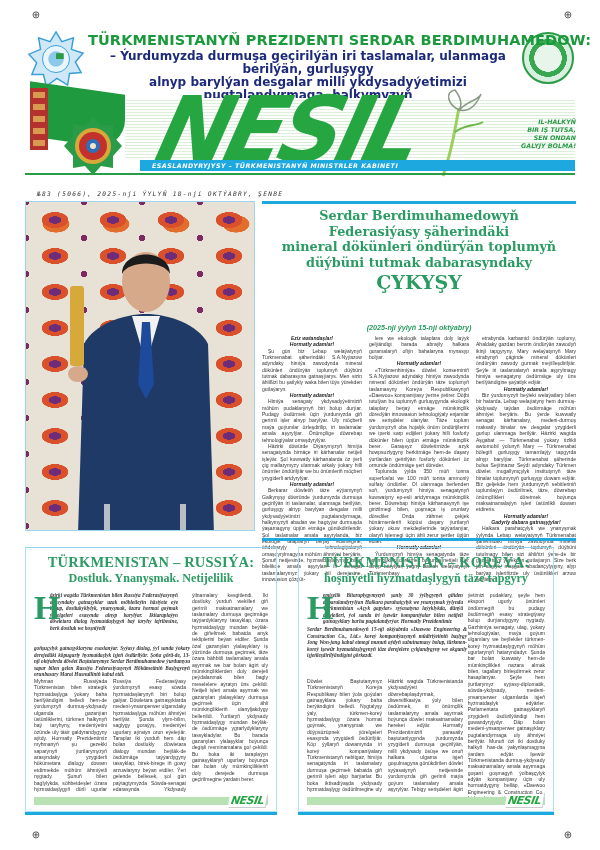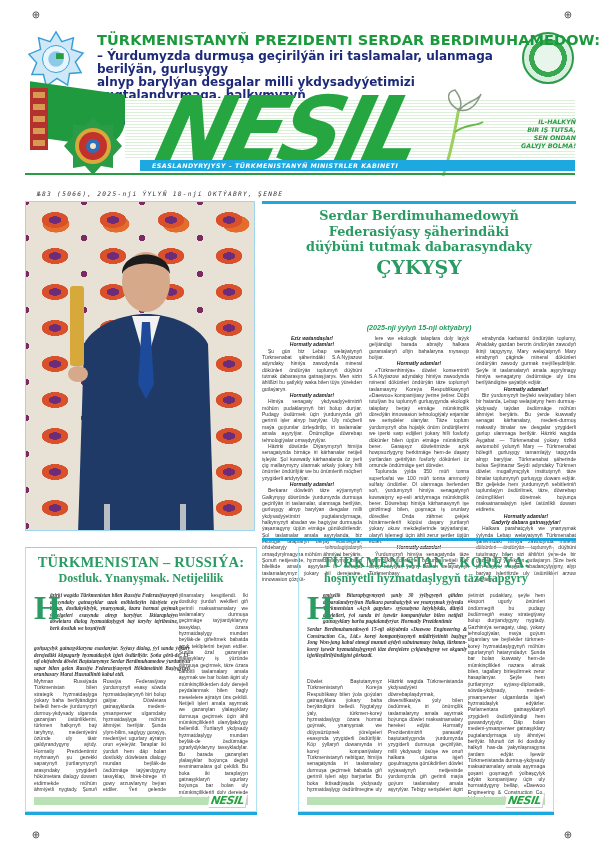--- a/index.html
+++ b/index.html
@@ -3,21 +3,21 @@
 <meta charset="utf-8">
 <style>
   * { box-sizing: border-box; margin: 0; padding: 0; }
   html, body { width: 600px; height: 850px; background: #ffffff; overflow: hidden; }
   body { position: relative; font-family: "Liberation Sans", sans-serif; color: #222; }
 
   .regmark { position: absolute; width: 10px; height: 10px; color: #444; font-size: 10px; line-height: 10px; text-align: center; }
   .regmark::before { content: "⊕"; }
 
   
-  .quote { position: absolute; left: 97px; top: 32px; width: 440px; }
+  .quote { position: absolute; left: 88px; top: 32px; width: 440px; text-align: center; }
   .quote-title { font-family: "DejaVu Sans", sans-serif; font-weight: bold; font-size: 14.5px; color: #1a9a3c; letter-spacing: 0.1px; white-space: nowrap; }
   .quote-body { font-family: "DejaVu Sans", sans-serif; font-weight: bold; font-size: 12px; color: #1d2a7a; line-height: 13px; margin-top: 2px; }
 
   .emblem-left { position: absolute; left: 27px; top: 30px; width: 58px; height: 58px; }
   .emblem-right { position: absolute; left: 522px; top: 32px; width: 52px; height: 52px; border-radius: 50%; background: radial-gradient(circle, #e8f5ea 0 40%, #37a850 41% 55%, #d9efe0 56% 100%); border: 2px solid #2a9b47; }
 
   
   .masthead { position: absolute; left: 25px; top: 88px; width: 550px; height: 90px; }
   .stripes { position: absolute; left: 100px; top: 10px; width: 450px; height: 60px;
     background: repeating-linear-gradient(to bottom, #ffffff 0 2px, #dcefd9 2px 3px); }
@@ -54,21 +54,21 @@
   .lead-title .big { font-size: 19px; line-height: 22px; display: block; margin-top: 1px; }
   .lead-date { position: absolute; left: 262px; top: 323px; width: 314px; text-align: center; font-family: Liberation Sans, sans-serif; font-style: italic; font-weight: bold; font-size: 7.2px; color: #2a9b62; }
 
   .cols { position: absolute; display: flex; gap: 7px; }
   .col { flex: 1; font-family: "Liberation Sans", sans-serif; font-size: 5.05px; line-height: 6.35px; color: #333; text-align: justify; }
   .col p { text-indent: 6px; }
   .col .sub { text-align: center; font-style: italic; font-weight: bold; text-indent: 0; color: #222; }
   .lead-cols { left: 262px; top: 335px; width: 314px; height: 200px; }
 
   
-  .box { position: absolute; top: 547px; width: 232px; height: 265px; border: 1px solid #aee1f1; border-top: 1px solid #8fd3ee; }
+  .box { position: absolute; top: 547px; width: 252px; height: 265px; border: 1px solid #aee1f1; border-top: 1px solid #8fd3ee; }
   .box-left { left: 25px; }
   .box-right { left: 298px; width: 256px; }
   .box-bottom-bar { position: absolute; left: -1px; right: -1px; bottom: -4px; height: 3px; background: #1da8e0; }
   .box-kicker { text-align: center; font-family: "Liberation Serif", serif; font-weight: bold; color: #2a9b62; font-size: 14.5px; line-height: 16px; margin-top: 6px; letter-spacing: 0.2px; }
   .box-head { text-align: center; font-family: "Liberation Serif", serif; font-weight: bold; color: #2a9b62; font-size: 13px; line-height: 16px; transform: scaleX(0.93); }
   .box-body { position: absolute; left: 8px; right: 8px; top: 44px; }
   .lede-wrap { position: relative; padding-left: 16px; }
   .dropcap { position: absolute; left: 0; top: 0; font-family: "Liberation Serif", serif; font-weight: bold; color: #2a9b62; font-size: 34px; line-height: 32px; }
   .lede { font-family: "Liberation Serif", serif; font-style: italic; font-weight: bold; font-size: 5.2px; line-height: 6.55px; color: #333; text-align: justify; }
   .lede-full { font-family: "Liberation Serif", serif; font-style: italic; font-weight: bold; font-size: 5.2px; line-height: 6.55px; color: #333; text-align: justify; }
@@ -144,20 +144,21 @@
     <ellipse cx="14" cy="140" rx="10" ry="8" fill="#d6a98a"></ellipse>
     <rect x="40" y="270" width="6" height="30" fill="#b9bec4"></rect>
     <rect x="116" y="270" width="6" height="30" fill="#b9bec4"></rect>
   </svg>
 </div>
 
 <div class="lead-rule"></div>
 <div class="lead-title">
   <div>Serdar Berdimuhamedowyň</div>
   <div>Federasiýasy şäherindäki</div>
+  <div>mineral dökünleri öndürýän toplumyň</div>
   <div>düýbüni tutmak dabarasyndaky</div>
   <span class="big">ÇYKYŞY</span>
 </div>
 <div class="lead-date">(2025-nji ýylyň 15-nji oktýabry)</div>
 
 <div class="cols lead-cols">
   <div class="col">
     <p class="sub">Eziz watandaşlar!</p>
     <p class="sub">Hormatly adamlar!</p>
     <p>Şu gün biz Lebap welaýatynyň Türkmenabat şäherindäki S.A.Nyýazow adyndaky himiýa zawodynda mineral dökünleri öndürýän toplumyň düýbüni tutmak dabarasyna gatnaşýarys. Men sizin ählißizi bu şatlykly waka bilen tüýs ýürekden gutlaýaryn.</p>

